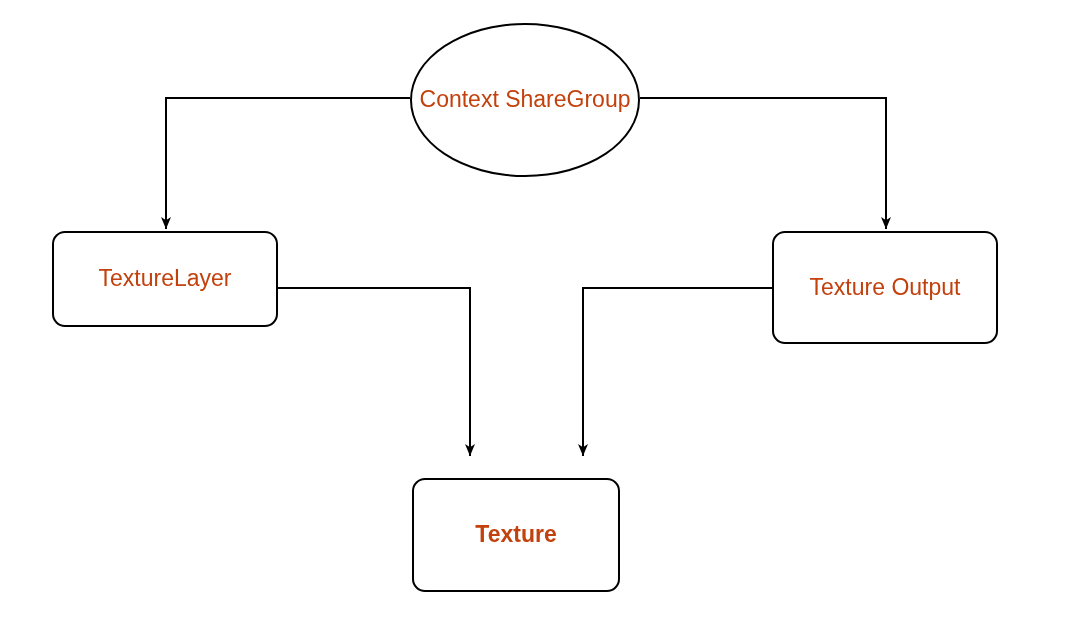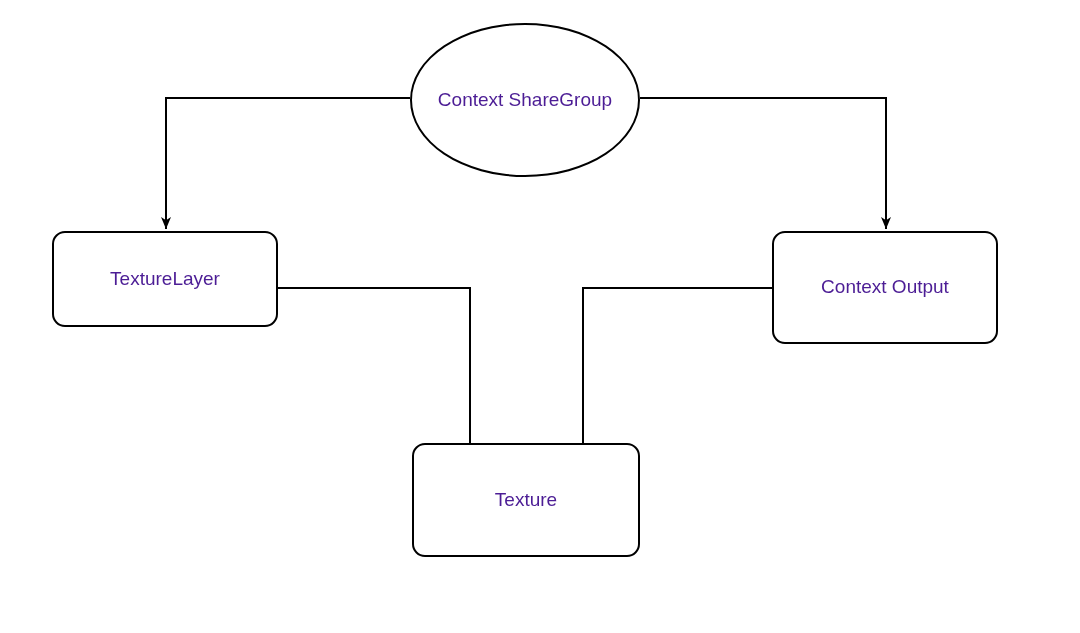--- a/index.html
+++ b/index.html
@@ -29,38 +29,38 @@
   }
   .node {
     position: absolute;
     box-sizing: border-box;
     background: #ffffff;
     border: 2px solid #000000;
     display: flex;
     align-items: center;
     justify-content: center;
     text-align: center;
-    color: #4c1d95;
-    font-size: 19px;
+    color: #c2410c;
+    font-size: 23px;
     line-height: 1.2;
   }
   .node.rounded-rect {
     border-radius: 13px;
   }
   .node.ellipse {
     border-radius: 50%;
   }
   .node-label {
     white-space: nowrap;
   }
   
   #node-context-sharegroup { left: 410px; top: 23px;  width: 230px; height: 154px; }
   #node-texture-layer      { left: 52px;  top: 231px; width: 226px; height: 96px; }
   #node-texture-output     { left: 772px; top: 231px; width: 226px; height: 113px; }
-  #node-texture            { left: 412px; top: 443px; width: 228px; height: 114px; }
+  #node-texture            { left: 412px; top: 478px; width: 208px; height: 114px; font-weight: bold; }
 </style>
 </head>
 <body>
 
 <div class="canvas">
 
   <svg class="edges-layer" width="1080" height="633" viewBox="0 0 1080 633" xmlns="http://www.w3.org/2000/svg">
     <defs>
       <marker id="arrowhead" viewBox="0 0 14 12" refX="13" refY="6" markerUnits="userSpaceOnUse" markerWidth="14" markerHeight="12" orient="auto">
         <path d="M1,1 L13,6 L1,11 L4.2,6 Z" fill="#000000"></path>
@@ -74,20 +74,20 @@
 
   <div class="node ellipse" id="node-context-sharegroup">
     <span class="node-label">Context ShareGroup</span>
   </div>
 
   <div class="node rounded-rect" id="node-texture-layer">
     <span class="node-label">TextureLayer</span>
   </div>
 
   <div class="node rounded-rect" id="node-texture-output">
-    <span class="node-label">Context Output</span>
+    <span class="node-label">Texture Output</span>
   </div>
 
   <div class="node rounded-rect" id="node-texture">
     <span class="node-label">Texture</span>
   </div>
 
 </div>
 
 </body></html>

